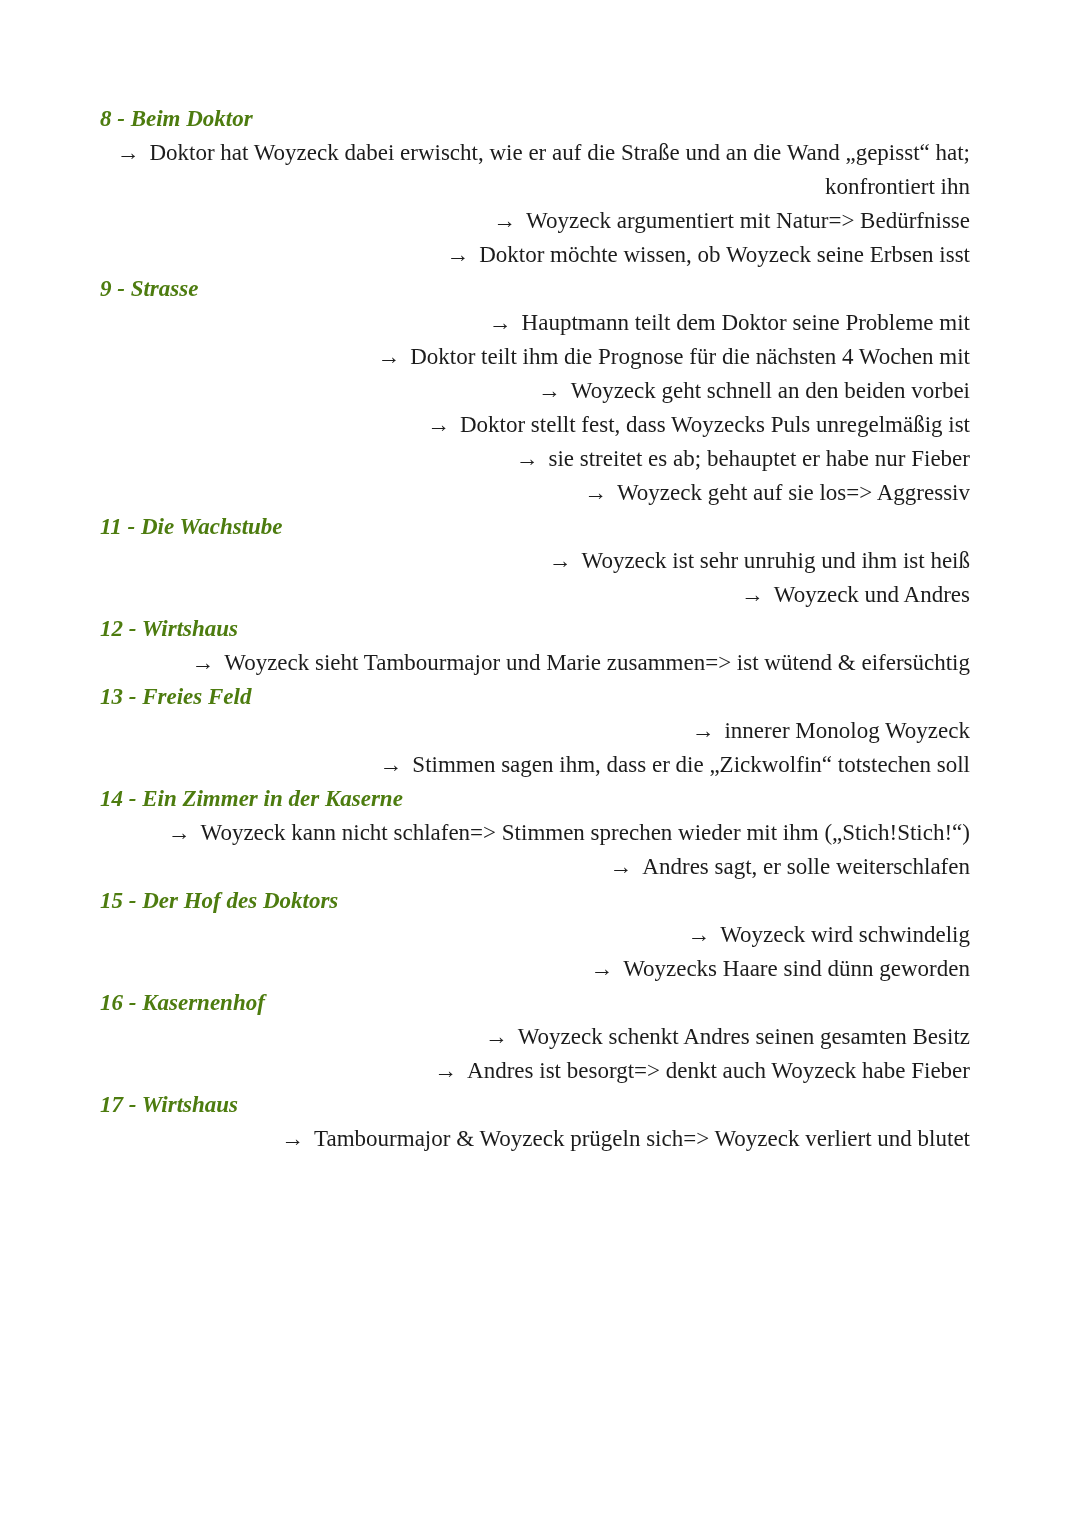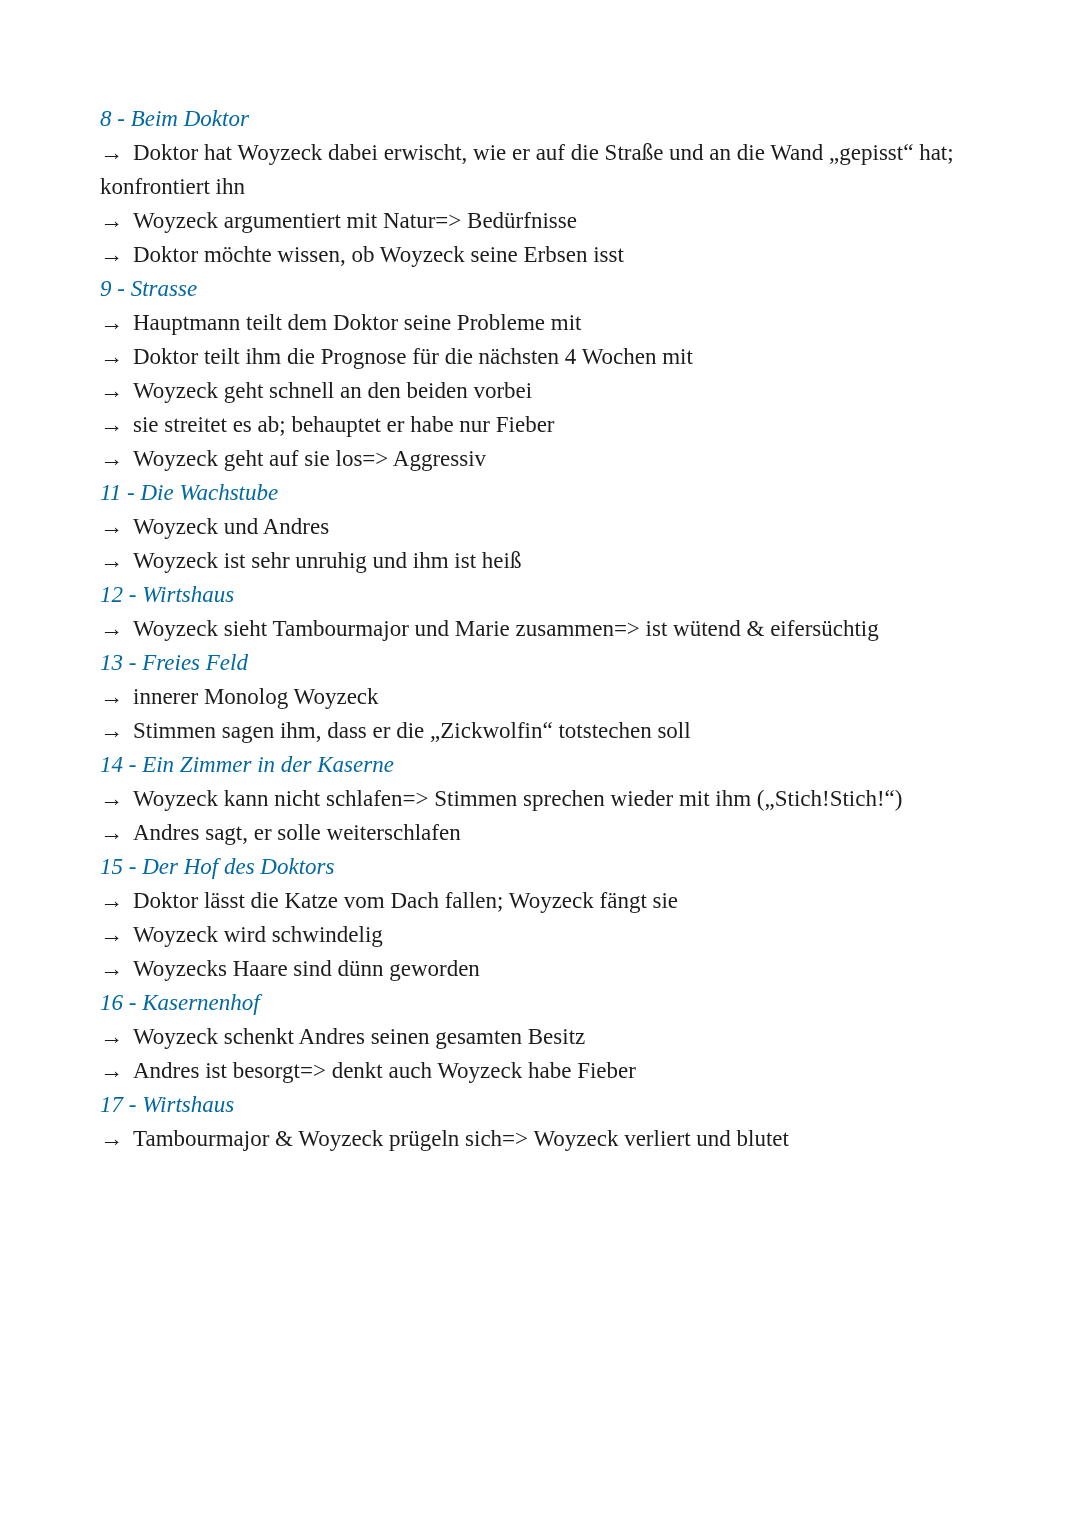--- a/index.html
+++ b/index.html
@@ -22,30 +22,31 @@
     background: #ffffff;
     overflow: hidden;
   }
   .section {
     margin: 0;
   }
   .heading {
     margin: 0;
     font-size: 23px;
     line-height: 34px;
-    font-weight: 400;
+    font-weight: 700;
     font-style: italic;
-    color: #0369a1;
+    color: #4d7c0f;
   }
   .item {
     margin: 0;
     font-size: 23px;
     line-height: 34px;
     font-weight: 400;
     color: #1c1c1c;
+    text-align: right;
   }
   .arrow {
     display: inline-block;
     margin-right: 10px;
     color: #1c1c1c;
   }
 </style>
 </head>
 <body>
 
@@ -63,36 +64,37 @@
 
   <section class="section">
     <h2 class="heading">9 - Strasse</h2>
 
   <p class="item"><span class="arrow">→</span><span class="item-text">Hauptmann teilt dem Doktor seine Probleme mit</span></p>
 
   <p class="item"><span class="arrow">→</span><span class="item-text">Doktor teilt ihm die Prognose für die nächsten 4 Wochen mit</span></p>
 
   <p class="item"><span class="arrow">→</span><span class="item-text">Woyzeck geht schnell an den beiden vorbei</span></p>
 
+  <p class="item"><span class="arrow">→</span><span class="item-text">Doktor stellt fest, dass Woyzecks Puls unregelmäßig ist</span></p>
 </section>
 
   <section class="section">
 
 
   <p class="item"><span class="arrow">→</span><span class="item-text">sie streitet es ab; behauptet er habe nur Fieber</span></p>
 
   <p class="item"><span class="arrow">→</span><span class="item-text">Woyzeck geht auf sie los=&gt; Aggressiv</span></p>
 </section>
 
   <section class="section">
     <h2 class="heading">11 - Die Wachstube</h2>
 
+  <p class="item"><span class="arrow">→</span><span class="item-text">Woyzeck ist sehr unruhig und ihm ist heiß</span></p>
+
   <p class="item"><span class="arrow">→</span><span class="item-text">Woyzeck und Andres</span></p>
-
-  <p class="item"><span class="arrow">→</span><span class="item-text">Woyzeck ist sehr unruhig und ihm ist heiß</span></p>
 </section>
 
   <section class="section">
     <h2 class="heading">12 - Wirtshaus</h2>
 
   <p class="item"><span class="arrow">→</span><span class="item-text">Woyzeck sieht Tambourmajor und Marie zusammen=&gt; ist wütend &amp; eifersüchtig</span></p>
 </section>
 
   <section class="section">
     <h2 class="heading">13 - Freies Feld</h2>
@@ -107,21 +109,20 @@
 
 
   <p class="item"><span class="arrow">→</span><span class="item-text">Woyzeck kann nicht schlafen=&gt; Stimmen sprechen wieder mit ihm („Stich!Stich!“)</span></p>
 
   <p class="item"><span class="arrow">→</span><span class="item-text">Andres sagt, er solle weiterschlafen</span></p>
 </section>
 
   <section class="section">
     <h2 class="heading">15 - Der Hof des Doktors</h2>
 
-  <p class="item"><span class="arrow">→</span><span class="item-text">Doktor lässt die Katze vom Dach fallen; Woyzeck fängt sie</span></p>
 
   <p class="item"><span class="arrow">→</span><span class="item-text">Woyzeck wird schwindelig</span></p>
 
   <p class="item"><span class="arrow">→</span><span class="item-text">Woyzecks Haare sind dünn geworden</span></p>
 </section>
 
   <section class="section">
     <h2 class="heading">16 - Kasernenhof</h2>
 
   <p class="item"><span class="arrow">→</span><span class="item-text">Woyzeck schenkt Andres seinen gesamten Besitz</span></p>

